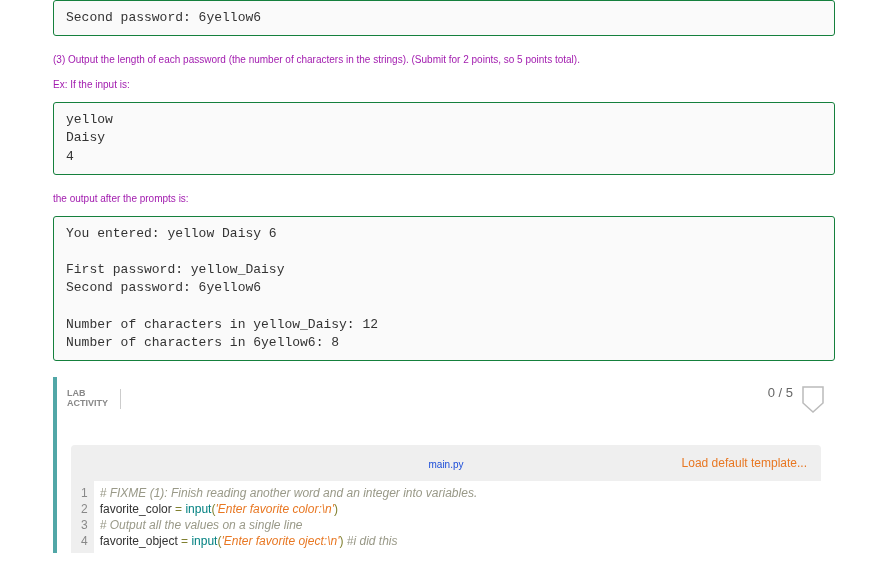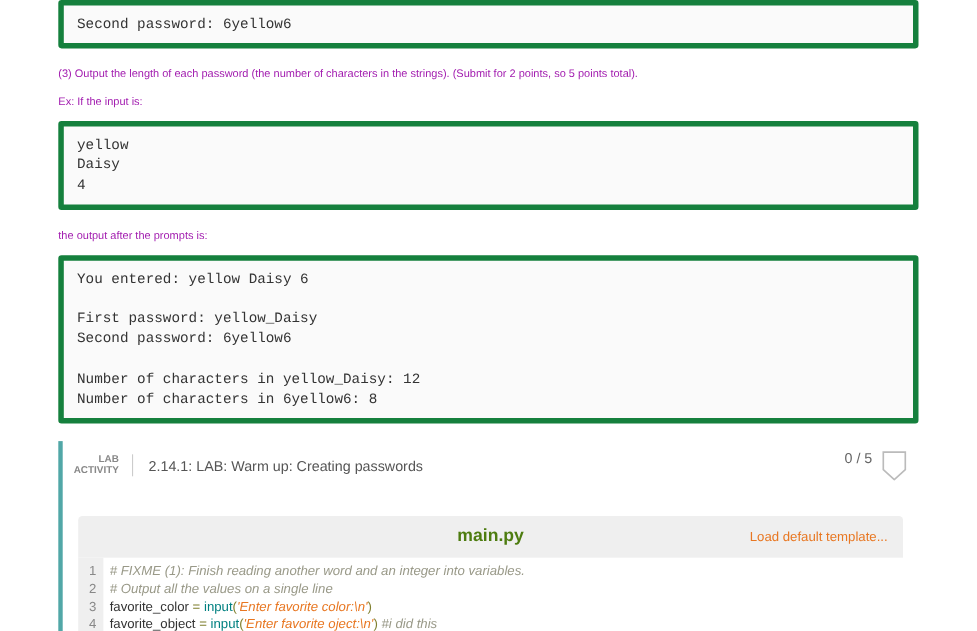--- a/index.html
+++ b/index.html
@@ -6,21 +6,21 @@
   body {
     font-family: -apple-system, BlinkMacSystemFont, "Segoe UI", Arial, sans-serif;
     font-size: 14px;
     color: #333;
     background: #fff;
     width: 888px;
   }
   .content { padding: 0 53px; }
   .pre-block {
     background: #fafafa;
-    border: 5px solid #15803d;
+    border: 1px solid #15803d;
     border-radius: 3px;
     padding: 8px 12px;
     font-family: "Courier New", monospace;
     font-size: 13px;
     white-space: pre;
     line-height: 1.4;
     margin-bottom: 16px;
   }
   .para {
     font-size: 10px;
@@ -44,21 +44,20 @@
     position: relative;
   }
   .lab-label-box {
     font-size: 9px;
     font-weight: bold;
     color: #888;
     line-height: 1.1;
     text-transform: uppercase;
     padding-right: 12px;
     border-right: 1px solid #ccc;
-    text-align: right;
   }
   .lab-title {
     font-size: 13px;
     color: #555;
     padding-left: 14px;
   }
   .lab-score {
     margin-left: auto;
     display: flex;
     align-items: flex-start;
@@ -75,23 +74,22 @@
     border-top-right-radius: 4px;
     overflow: hidden;
   }
   .editor-header {
     background: #efefef;
     padding: 10px 14px;
     position: relative;
     text-align: center;
   }
   .file-name {
-    font-size: 16px;
-    color: #4d7c0f;
-    font-weight: bold;
+    font-size: 10px;
+    color: #1d4ed8;
   }
   .load-template {
     position: absolute;
     right: 14px;
     top: 50%;
     transform: translateY(-50%);
     font-size: 12px;
     color: #e87722;
     cursor: pointer;
   }
@@ -148,21 +146,20 @@
 Number of characters in yellow_Daisy: 12
 Number of characters in 6yellow6: 8</div>
 
 
   <div class="lab-activity-box">
     <div class="lab-header">
       <div class="lab-label-box">
         <div>LAB</div>
         <div>ACTIVITY</div>
       </div>
-      <div class="lab-title">2.14.1: LAB: Warm up: Creating passwords</div>
       <div class="lab-score">
         <span class="score-text">0 / 5</span>
         <span class="shield-icon">
           <svg width="24" height="28" viewBox="0 0 24 28">
             <path d="M2 2 L22 2 L22 18 L12 27 L2 18 Z" fill="none" stroke="#bbb" stroke-width="1.5"></path>
           </svg>
         </span>
       </div>
     </div>
 
@@ -174,22 +171,22 @@
       <div class="code-area">
         <div class="gutter">
           <div>1</div>
           <div>2</div>
           <div>3</div>
           <div>4</div>
 
         </div>
         <div class="code-lines">
           <div class="line"><span class="cm"># FIXME (1): Finish reading another word and an integer into variables.</span></div>
+          <div class="line"><span class="id">favorite_color</span><span class="op"> = </span><span class="kw">input</span><span class="op">(</span><span class="str">'Enter favorite color:\n'</span><span class="op">)</span></div>
           <div class="line"><span class="cm"># Output all the values on a single line</span></div>
-          <div class="line"><span class="id">favorite_color</span><span class="op"> = </span><span class="kw">input</span><span class="op">(</span><span class="str">'Enter favorite color:\n'</span><span class="op">)</span></div>
           <div class="line"><span class="id">favorite_object</span><span class="op"> = </span><span class="kw">input</span><span class="op">(</span><span class="str">'Enter favorite oject:\n'</span><span class="op">) </span><span class="cm">#i did this</span></div>
 
         </div>
       </div>
     </div>
   </div>
 
 </div>
 
 </body></html>

